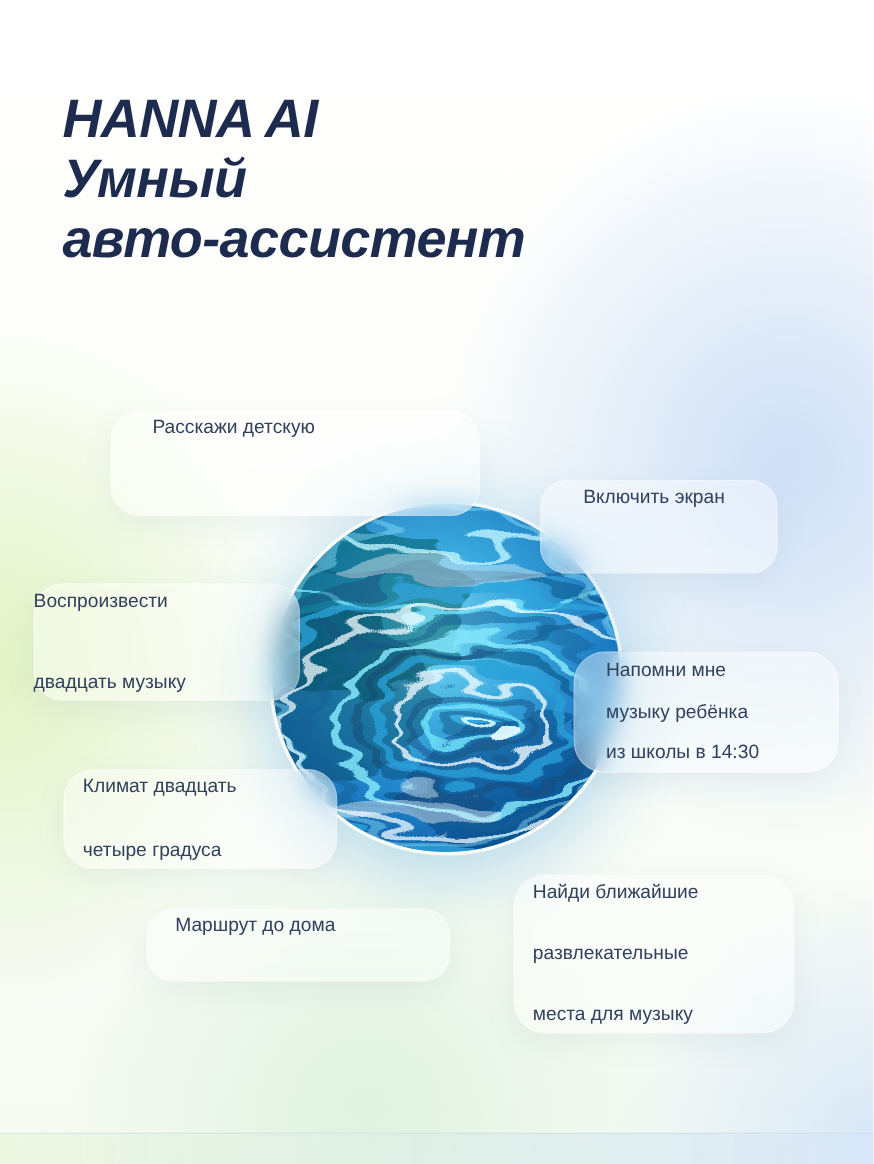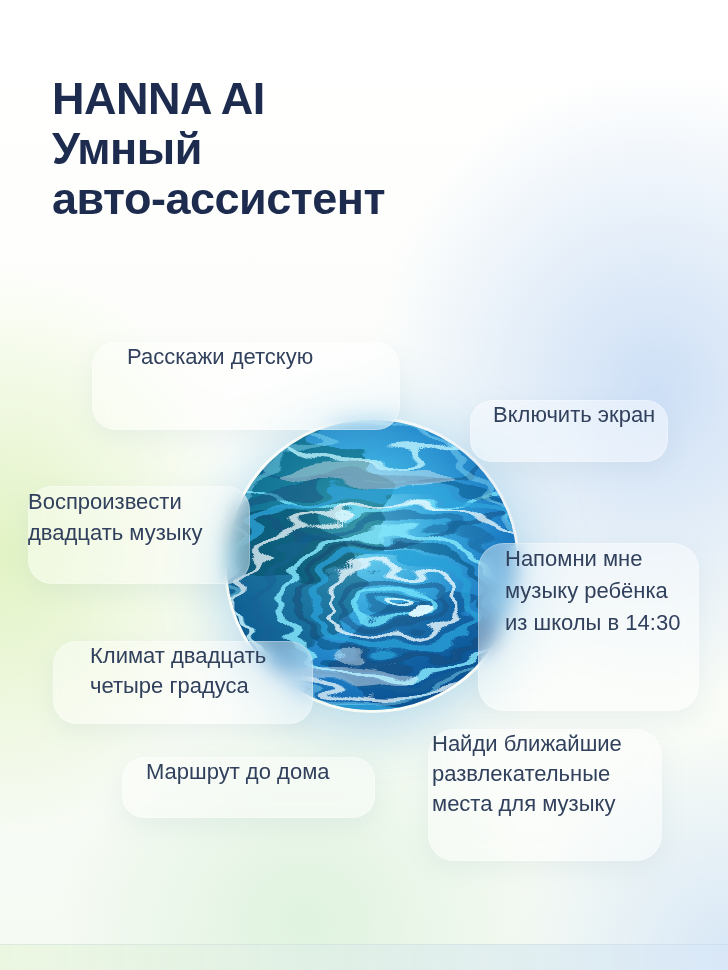--- a/index.html
+++ b/index.html
@@ -20,56 +20,56 @@
   
   .title{
     position:absolute; left:52px; top:74px;
     color:#1c2b4e;
     font-weight:700;
     font-size:45px;
     line-height:50px;
     letter-spacing:-0.5px;
     white-space:nowrap;
   }
-  .title .line{display:block;}
+  .title .line{display:block;font-style:italic;}
 
   
   .orb{
     position:absolute; left:224px; top:417px;
     width:296px; height:296px;
     border-radius:50%;
     box-shadow:0 0 70px rgba(90,185,235,0.28), 0 18px 55px rgba(60,140,200,0.22);
   }
   .orb svg{display:block;}
 
   
   .bubble{
     position:absolute;
-    display:flex; flex-direction:column; justify-content:flex-start;
+    display:flex; flex-direction:column; justify-content:space-between;
     background:rgba(255,255,255,0.42);
     backdrop-filter:blur(10px) saturate(1.05);
     -webkit-backdrop-filter:blur(10px) saturate(1.05);
     border-radius:24px;
     box-shadow:0 8px 24px rgba(110,145,170,0.10), inset 0 0 0 1px rgba(255,255,255,0.25);
     color:#31405c;
-    font-size:22px;
+    font-size:16px;
     font-weight:500;
     line-height:30px;
     box-sizing:border-box;
     white-space:nowrap;
   }
   .bubble .line{display:block;}
 
   .b-story  {left:92px;  top:342px; width:308px; height:88px;  padding-left:35px; line-height:29px;}
-  .b-screen {left:450px; top:400px; width:198px; height:62px;  padding-left:23px; border-radius:22px;margin-left:20px;}
+  .b-screen {left:450px; top:400px; width:198px; height:78px;  padding-left:36px; border-radius:22px;}
   .b-music  {left:28px;  top:486px; width:222px; height:98px;  line-height:31px;}
-  .b-remind {left:478px; top:543px; width:221px; height:168px; padding-left:27px; line-height:32px; border-radius:26px;}
-  .b-climate{left:53px;  top:641px; width:260px; height:83px;  padding-left:37px;}
+  .b-remind {left:478px; top:543px; width:221px; height:101px; padding-left:27px; line-height:32px; border-radius:26px;}
+  .b-climate{left:53px;  top:641px; width:228px; height:83px;  padding-left:16px;}
   .b-route  {left:122px; top:757px; width:253px; height:61px;  padding-left:24px; border-radius:22px;}
-  .b-places {left:428px; top:729px; width:234px; height:132px; padding-left:4px; border-radius:26px;}
+  .b-places {left:428px; top:729px; width:234px; height:132px; padding-left:16px; border-radius:26px;}
 
   
   .bottom-strip{
     position:absolute; left:0; top:944px; width:728px; height:26px;
     background:linear-gradient(90deg, rgba(233,246,220,0.75), rgba(222,238,231,0.7) 45%, rgba(216,231,248,0.75));
     border-top:1px solid rgba(170,200,210,0.25);
   }
 </style>
 </head>
 <body>

